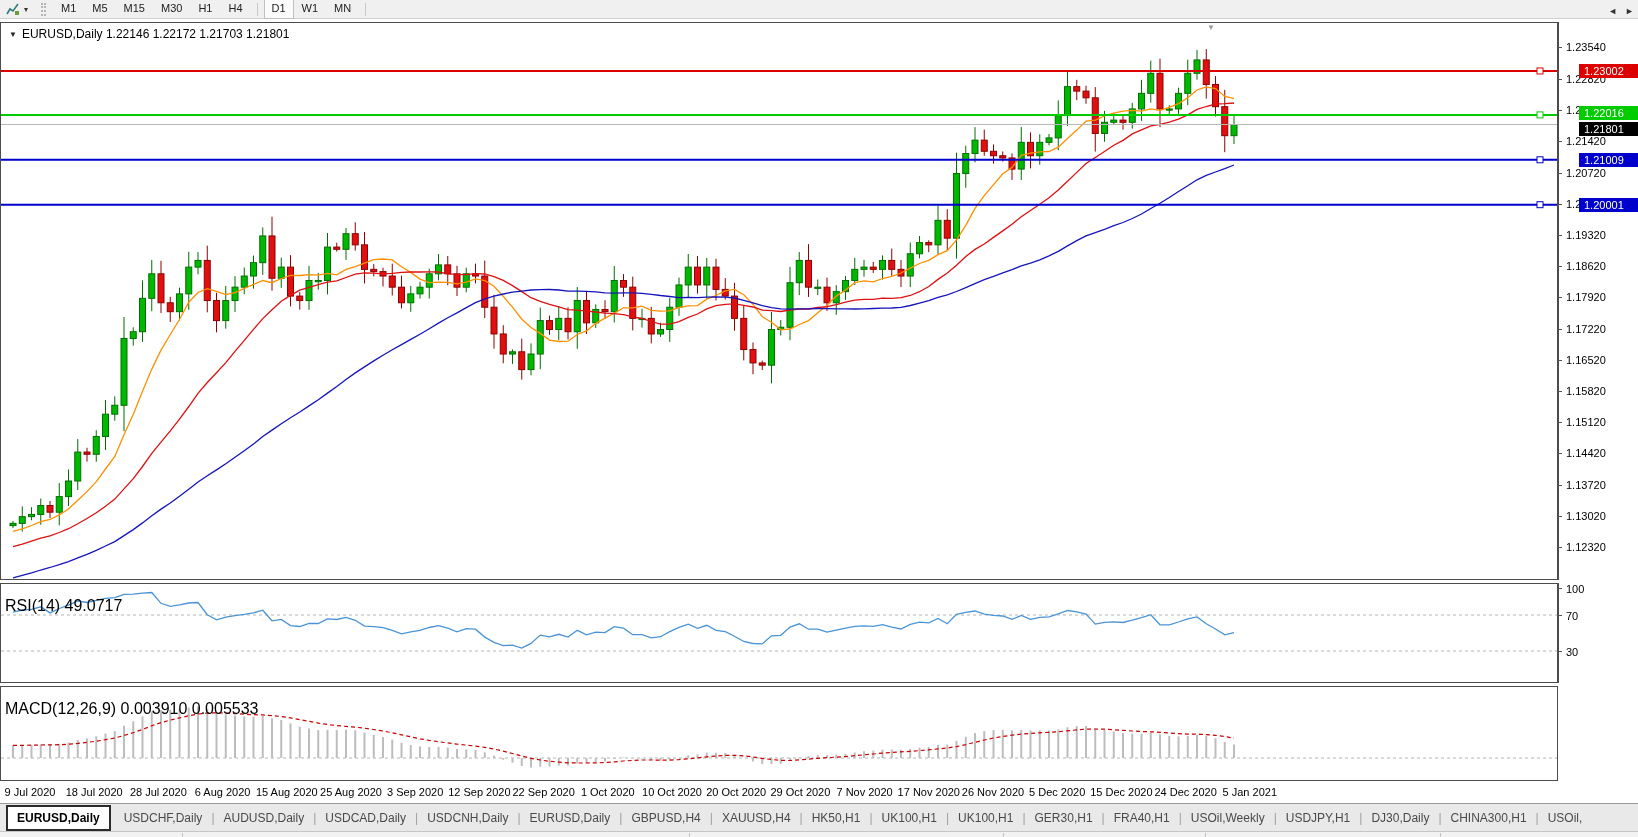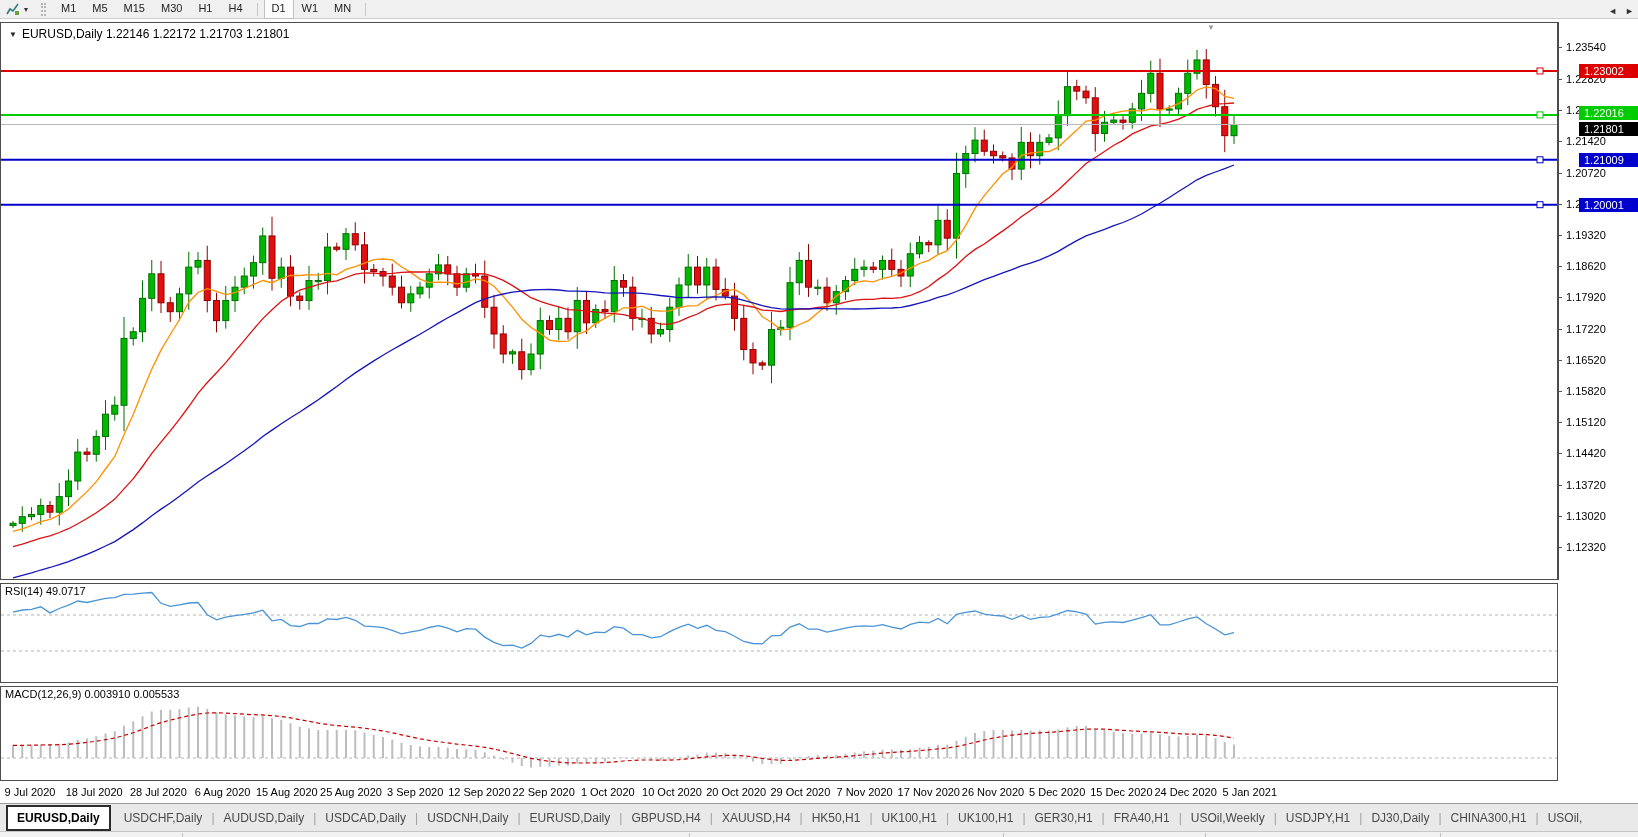--- a/index.html
+++ b/index.html
@@ -38,21 +38,21 @@
   .tick-mark { position:absolute; left:0; width:4px; height:1px; background:#555; }
   .chip {
     position:absolute; left:5px; width:70px; height:14px; line-height:14px;
     color:#fff; padding-left:5px; font-size:11px; white-space:nowrap;margin-left:16px;
   }
   #chart-title {
     position:absolute; left:8px; top:4px; display:flex; align-items:center; gap:5px;
     font-size:12px; color:#000; background:rgba(255,255,255,0.0);
   }
   .collapse-tri { font-size:8px; color:#222; cursor:pointer; }
-  .pane-label { position:absolute; left:4px; top:1px; font-size:11px; color:#000; }
+  .pane-label { position:absolute; left:4px; top:13px; font-size:16px; color:#000; }
   #shift-marker { position:absolute; left:1206px; top:0px; font-size:8px; color:#9a9a9a; cursor:pointer; }
   
   #date-row { position:absolute; left:0; top:782px; width:1558px; height:21px; background:#fff; }
   .date-label { position:absolute; top:4px; transform:translateX(-50%); white-space:nowrap; color:#000; }
   
   #tab-bar {
     position:absolute; left:0; top:803px; width:1638px; height:28px;
     background:#e9e9e9; border-top:1px solid #9a9a9a;
     display:flex; align-items:center; overflow:hidden; padding-left:6px;
   }
@@ -391,20 +391,29 @@
       </svg><div style="position:absolute;left:0;top:0;width:1px;height:558px;background:#4d4d4d"></div><div class="tick-mark" style="top: 25px;"></div><div class="tick-label" style="top: 19px;">1.23540</div><div class="tick-mark" style="top: 57.0832px;"></div><div class="tick-label" style="top: 51.0832px;">1.22820</div><div class="tick-mark" style="top: 88.2752px;"></div><div class="tick-label" style="top: 82.2752px;">1.22120</div><div class="tick-mark" style="top: 119.467px;"></div><div class="tick-label" style="top: 113.467px;">1.21420</div><div class="tick-mark" style="top: 150.659px;"></div><div class="tick-label" style="top: 144.659px;">1.20720</div><div class="tick-mark" style="top: 181.851px;"></div><div class="tick-label" style="top: 175.851px;">1.20020</div><div class="tick-mark" style="top: 213.043px;"></div><div class="tick-label" style="top: 207.043px;">1.19320</div><div class="tick-mark" style="top: 244.235px;"></div><div class="tick-label" style="top: 238.235px;">1.18620</div><div class="tick-mark" style="top: 275.427px;"></div><div class="tick-label" style="top: 269.427px;">1.17920</div><div class="tick-mark" style="top: 306.619px;"></div><div class="tick-label" style="top: 300.619px;">1.17220</div><div class="tick-mark" style="top: 337.811px;"></div><div class="tick-label" style="top: 331.811px;">1.16520</div><div class="tick-mark" style="top: 369.003px;"></div><div class="tick-label" style="top: 363.003px;">1.15820</div><div class="tick-mark" style="top: 400.195px;"></div><div class="tick-label" style="top: 394.195px;">1.15120</div><div class="tick-mark" style="top: 431.387px;"></div><div class="tick-label" style="top: 425.387px;">1.14420</div><div class="tick-mark" style="top: 462.579px;"></div><div class="tick-label" style="top: 456.579px;">1.13720</div><div class="tick-mark" style="top: 493.771px;"></div><div class="tick-label" style="top: 487.771px;">1.13020</div><div class="tick-mark" style="top: 524.963px;"></div><div class="tick-label" style="top: 518.963px;">1.12320</div><div class="chip" style="top: 41.9733px; background: rgb(221, 0, 0);">1.23002</div><div class="chip" style="top: 83.9094px; background: rgb(0, 204, 0);">1.22016</div><div class="chip" style="top: 100.49px; background: rgb(0, 0, 0);">1.21801</div><div class="chip" style="top: 130.781px; background: rgb(0, 0, 204);">1.21009</div><div class="chip" style="top: 175.698px; background: rgb(0, 0, 204);">1.20001</div></div>
 
   <div id="panel-rsi" class="panel">
     <svg id="rsi-svg" width="1556" height="98">
         <line x1="0" y1="31" x2="1556" y2="31" stroke="#b4b4b4" stroke-width="1" stroke-dasharray="3,3"></line>
         <line x1="0" y1="67" x2="1556" y2="67" stroke="#b4b4b4" stroke-width="1" stroke-dasharray="3,3"></line>
         <polyline points="12.0,28.1 21.3,26.0 30.5,25.3 39.8,22.8 49.0,28.9 58.3,24.5 67.5,21.2 76.8,17.0 86.0,18.5 95.3,16.4 104.5,14.4 113.8,13.7 123.0,10.3 132.3,10.1 141.5,9.1 150.8,8.5 160.0,19.3 169.3,22.3 178.5,20.9 187.8,19.0 197.0,18.5 206.3,30.7 215.5,35.8 224.8,33.2 234.0,31.7 243.3,30.4 252.5,28.9 261.8,26.2 271.0,36.8 280.3,35.4 289.5,41.6 298.8,42.5 308.0,39.5 317.3,39.5 326.5,34.9 335.8,35.5 345.0,33.4 354.3,36.3 363.5,42.1 372.8,42.7 382.0,43.7 391.3,46.4 400.5,49.9 409.8,47.9 419.0,46.4 428.3,43.5 437.5,41.7 446.8,44.2 456.0,47.8 465.3,44.6 474.5,45.2 483.8,53.1 493.0,58.4 502.3,61.7 511.5,61.1 520.8,64.0 530.0,59.4 539.3,51.1 548.5,52.9 557.8,50.3 567.0,53.1 576.3,46.3 585.5,50.9 594.8,48.1 604.0,48.6 613.3,42.6 622.5,44.1 631.8,50.7 641.0,50.7 650.3,53.8 659.5,52.7 668.8,47.7 678.0,43.3 687.3,40.2 696.5,44.4 705.8,41.3 715.0,46.3 724.3,47.7 733.5,52.2 742.8,57.5 752.0,59.5 761.3,59.9 770.5,51.8 779.8,51.3 789.0,43.1 798.3,39.8 807.5,45.2 816.8,45.2 826.0,48.2 835.3,46.2 844.5,44.2 853.8,42.3 863.0,41.9 872.3,42.4 881.5,40.7 890.8,43.2 900.0,45.0 909.3,40.3 918.5,38.2 927.8,38.9 937.0,34.4 946.3,39.8 955.5,30.4 964.8,28.3 974.0,27.0 983.3,30.1 992.5,31.4 1001.8,32.0 1011.0,35.4 1020.3,31.5 1029.5,35.4 1038.8,33.4 1048.0,32.8 1057.3,29.8 1066.5,26.5 1075.8,27.9 1085.0,30.0 1094.3,40.1 1103.5,38.3 1112.8,37.9 1122.0,38.5 1131.3,36.2 1140.5,33.6 1149.8,30.7 1159.0,40.8 1168.3,40.8 1177.5,38.0 1186.8,34.8 1196.0,32.9 1205.3,39.7 1214.5,45.0 1223.8,50.9 1233.0,48.7" fill="none" stroke="#4a94d6" stroke-width="1.3"></polyline>
       </svg>
     <div class="pane-label">RSI(14) 49.0717</div>
   </div>
+  <div id="axis-rsi" class="axis-col">
+      <div style="position:absolute;left:0;top:0;width:1px;height:100px;background:#4d4d4d"></div>
+      <div class="tick-mark" style="top: 5px;"></div>
+      <div class="tick-label" style="top: 0px;">100</div>
+      <div class="tick-mark" style="top: 32px;"></div>
+      <div class="tick-label" style="top: 27px;">70</div>
+      <div class="tick-mark" style="top: 68px;"></div>
+      <div class="tick-label" style="top: 63px;">30</div>
+    </div>
 
   <div id="panel-macd" class="panel">
     <svg id="macd-svg" width="1556" height="93">
         <line x1="0" y1="71" x2="1556" y2="71" stroke="#b4b4b4" stroke-width="1" stroke-dasharray="3,3"></line>
         <line x1="12" y1="71" x2="12" y2="58.17507730424778" stroke="#bdbdbd" stroke-width="2"></line>
         <line x1="21.25" y1="71" x2="21.25" y2="57.95337309504798" stroke="#bdbdbd" stroke-width="2"></line>
         <line x1="30.5" y1="71" x2="30.5" y2="57.79672879330866" stroke="#bdbdbd" stroke-width="2"></line>
         <line x1="39.75" y1="71" x2="39.75" y2="57.2979706789174" stroke="#bdbdbd" stroke-width="2"></line>
         <line x1="49" y1="71" x2="49" y2="57.45822605164302" stroke="#bdbdbd" stroke-width="2"></line>
         <line x1="58.25" y1="71" x2="58.25" y2="56.81673694421559" stroke="#bdbdbd" stroke-width="2"></line>

